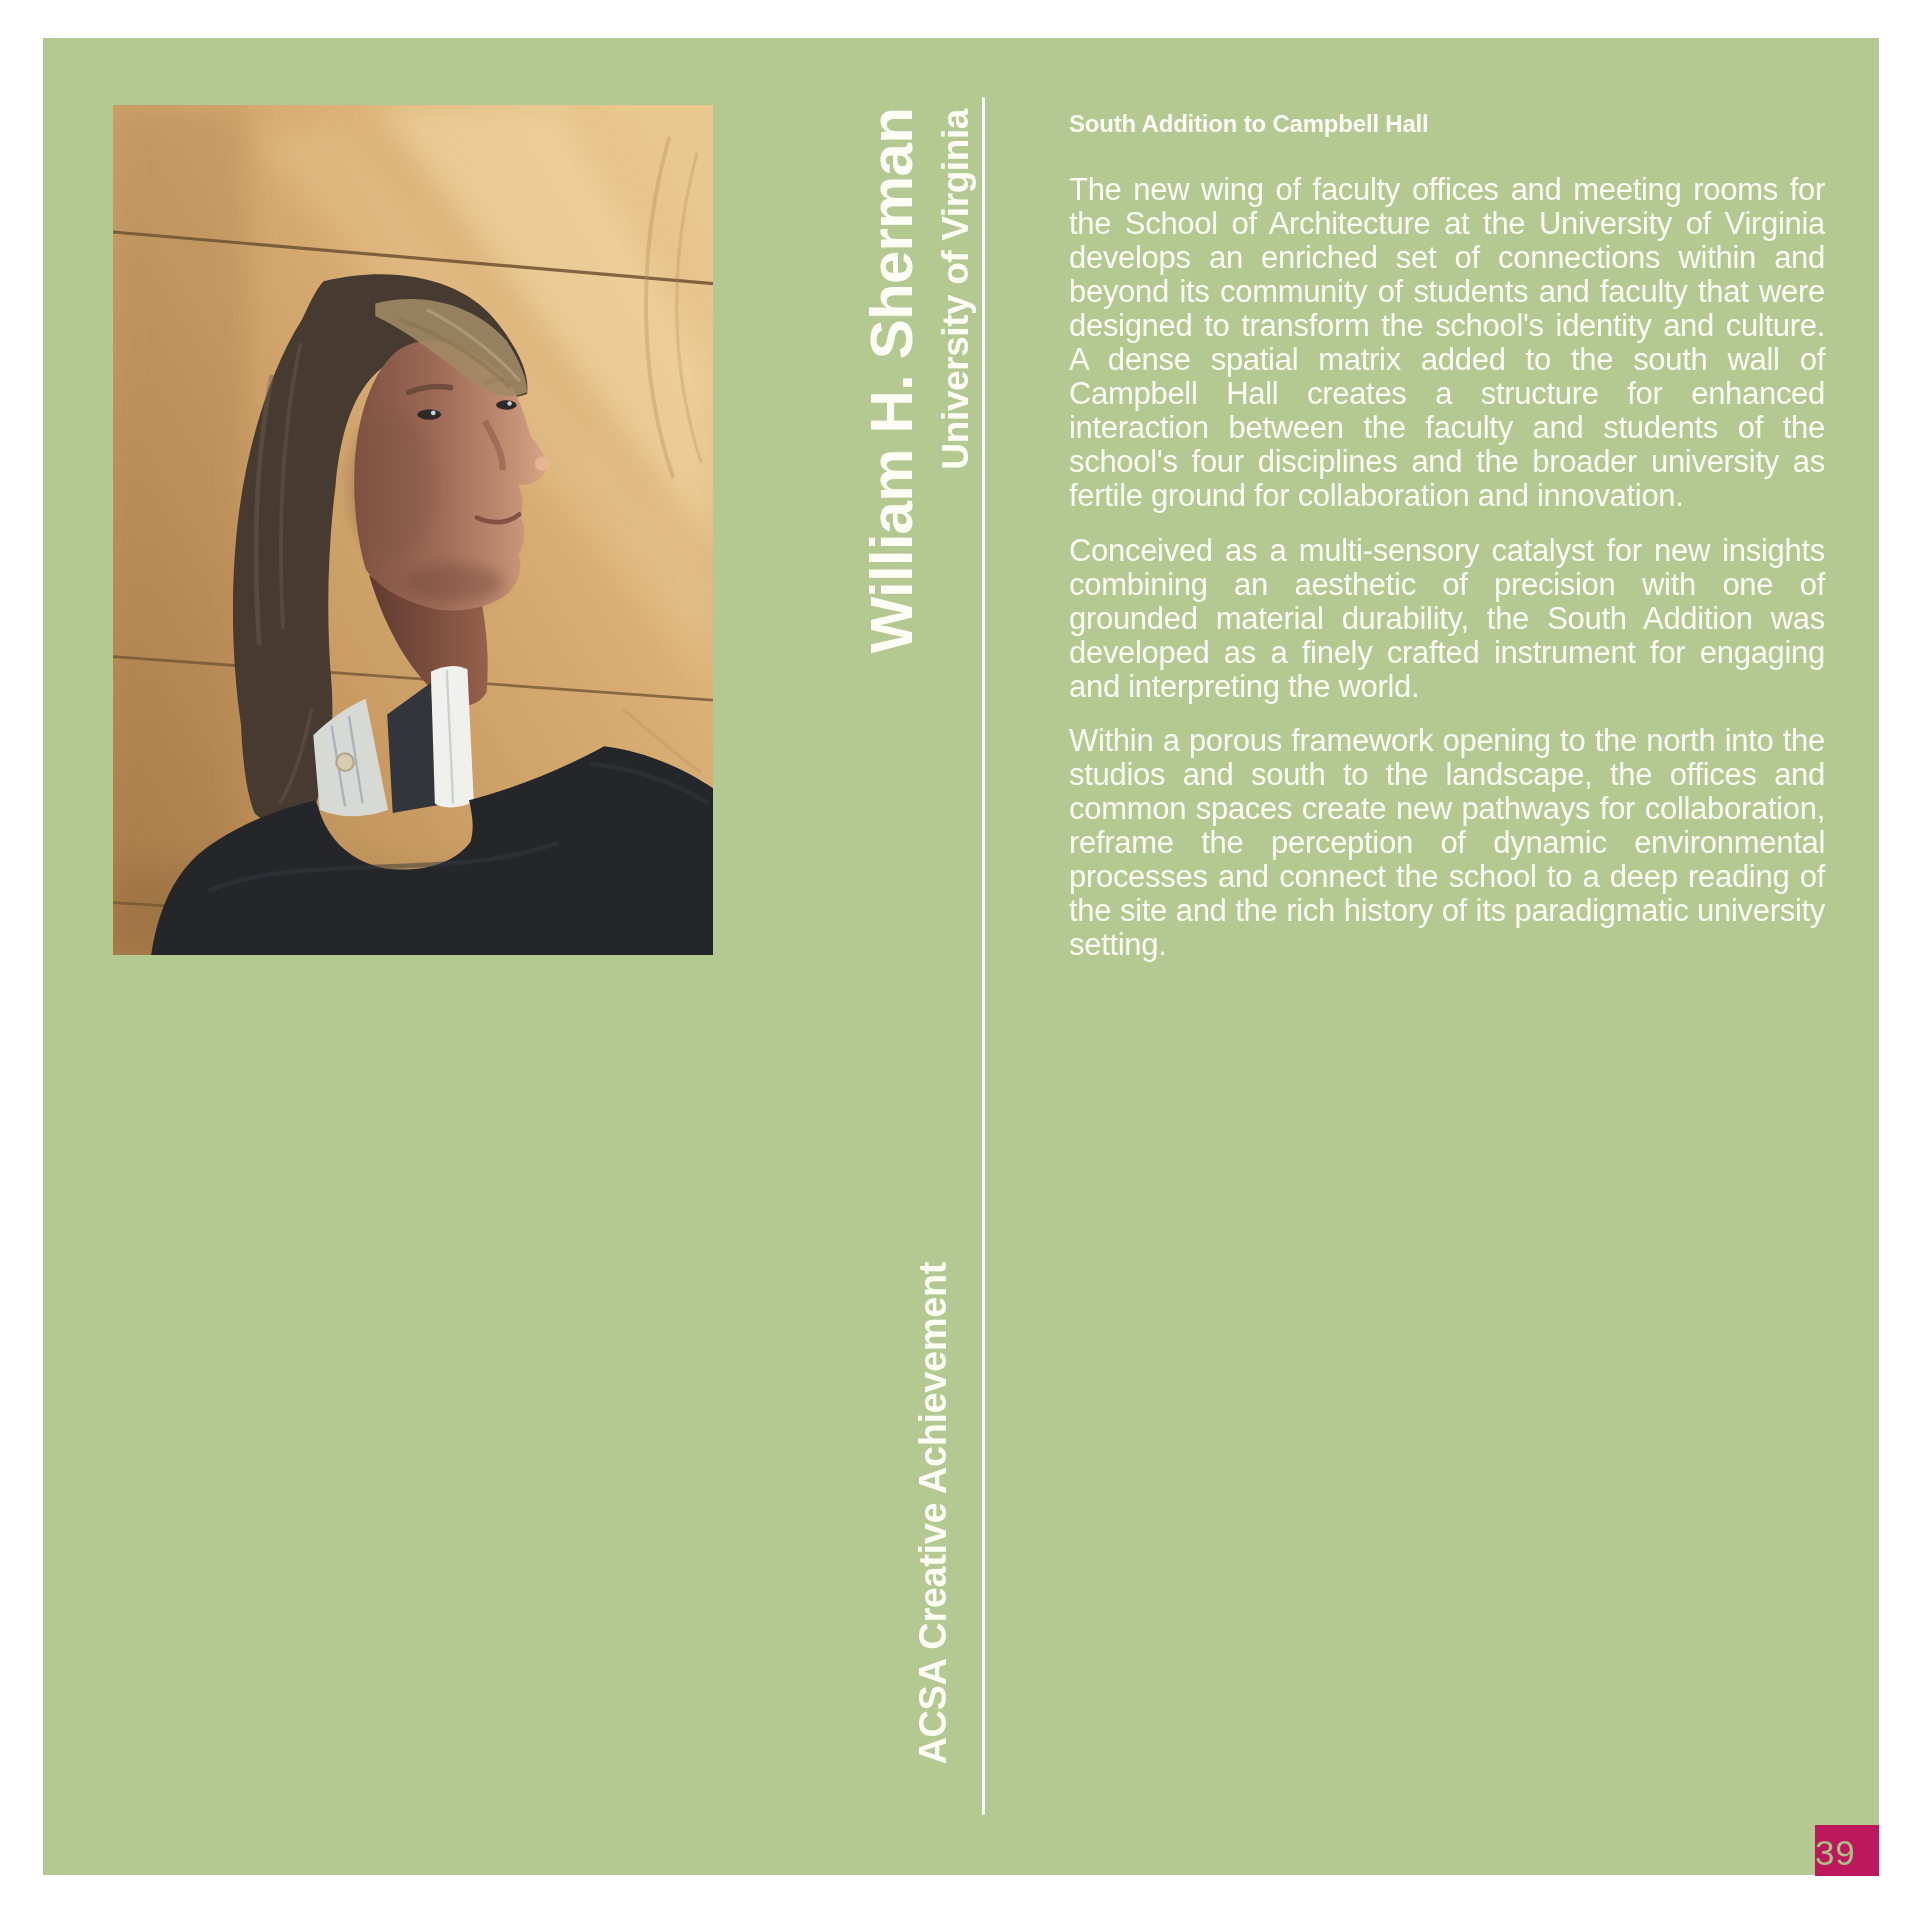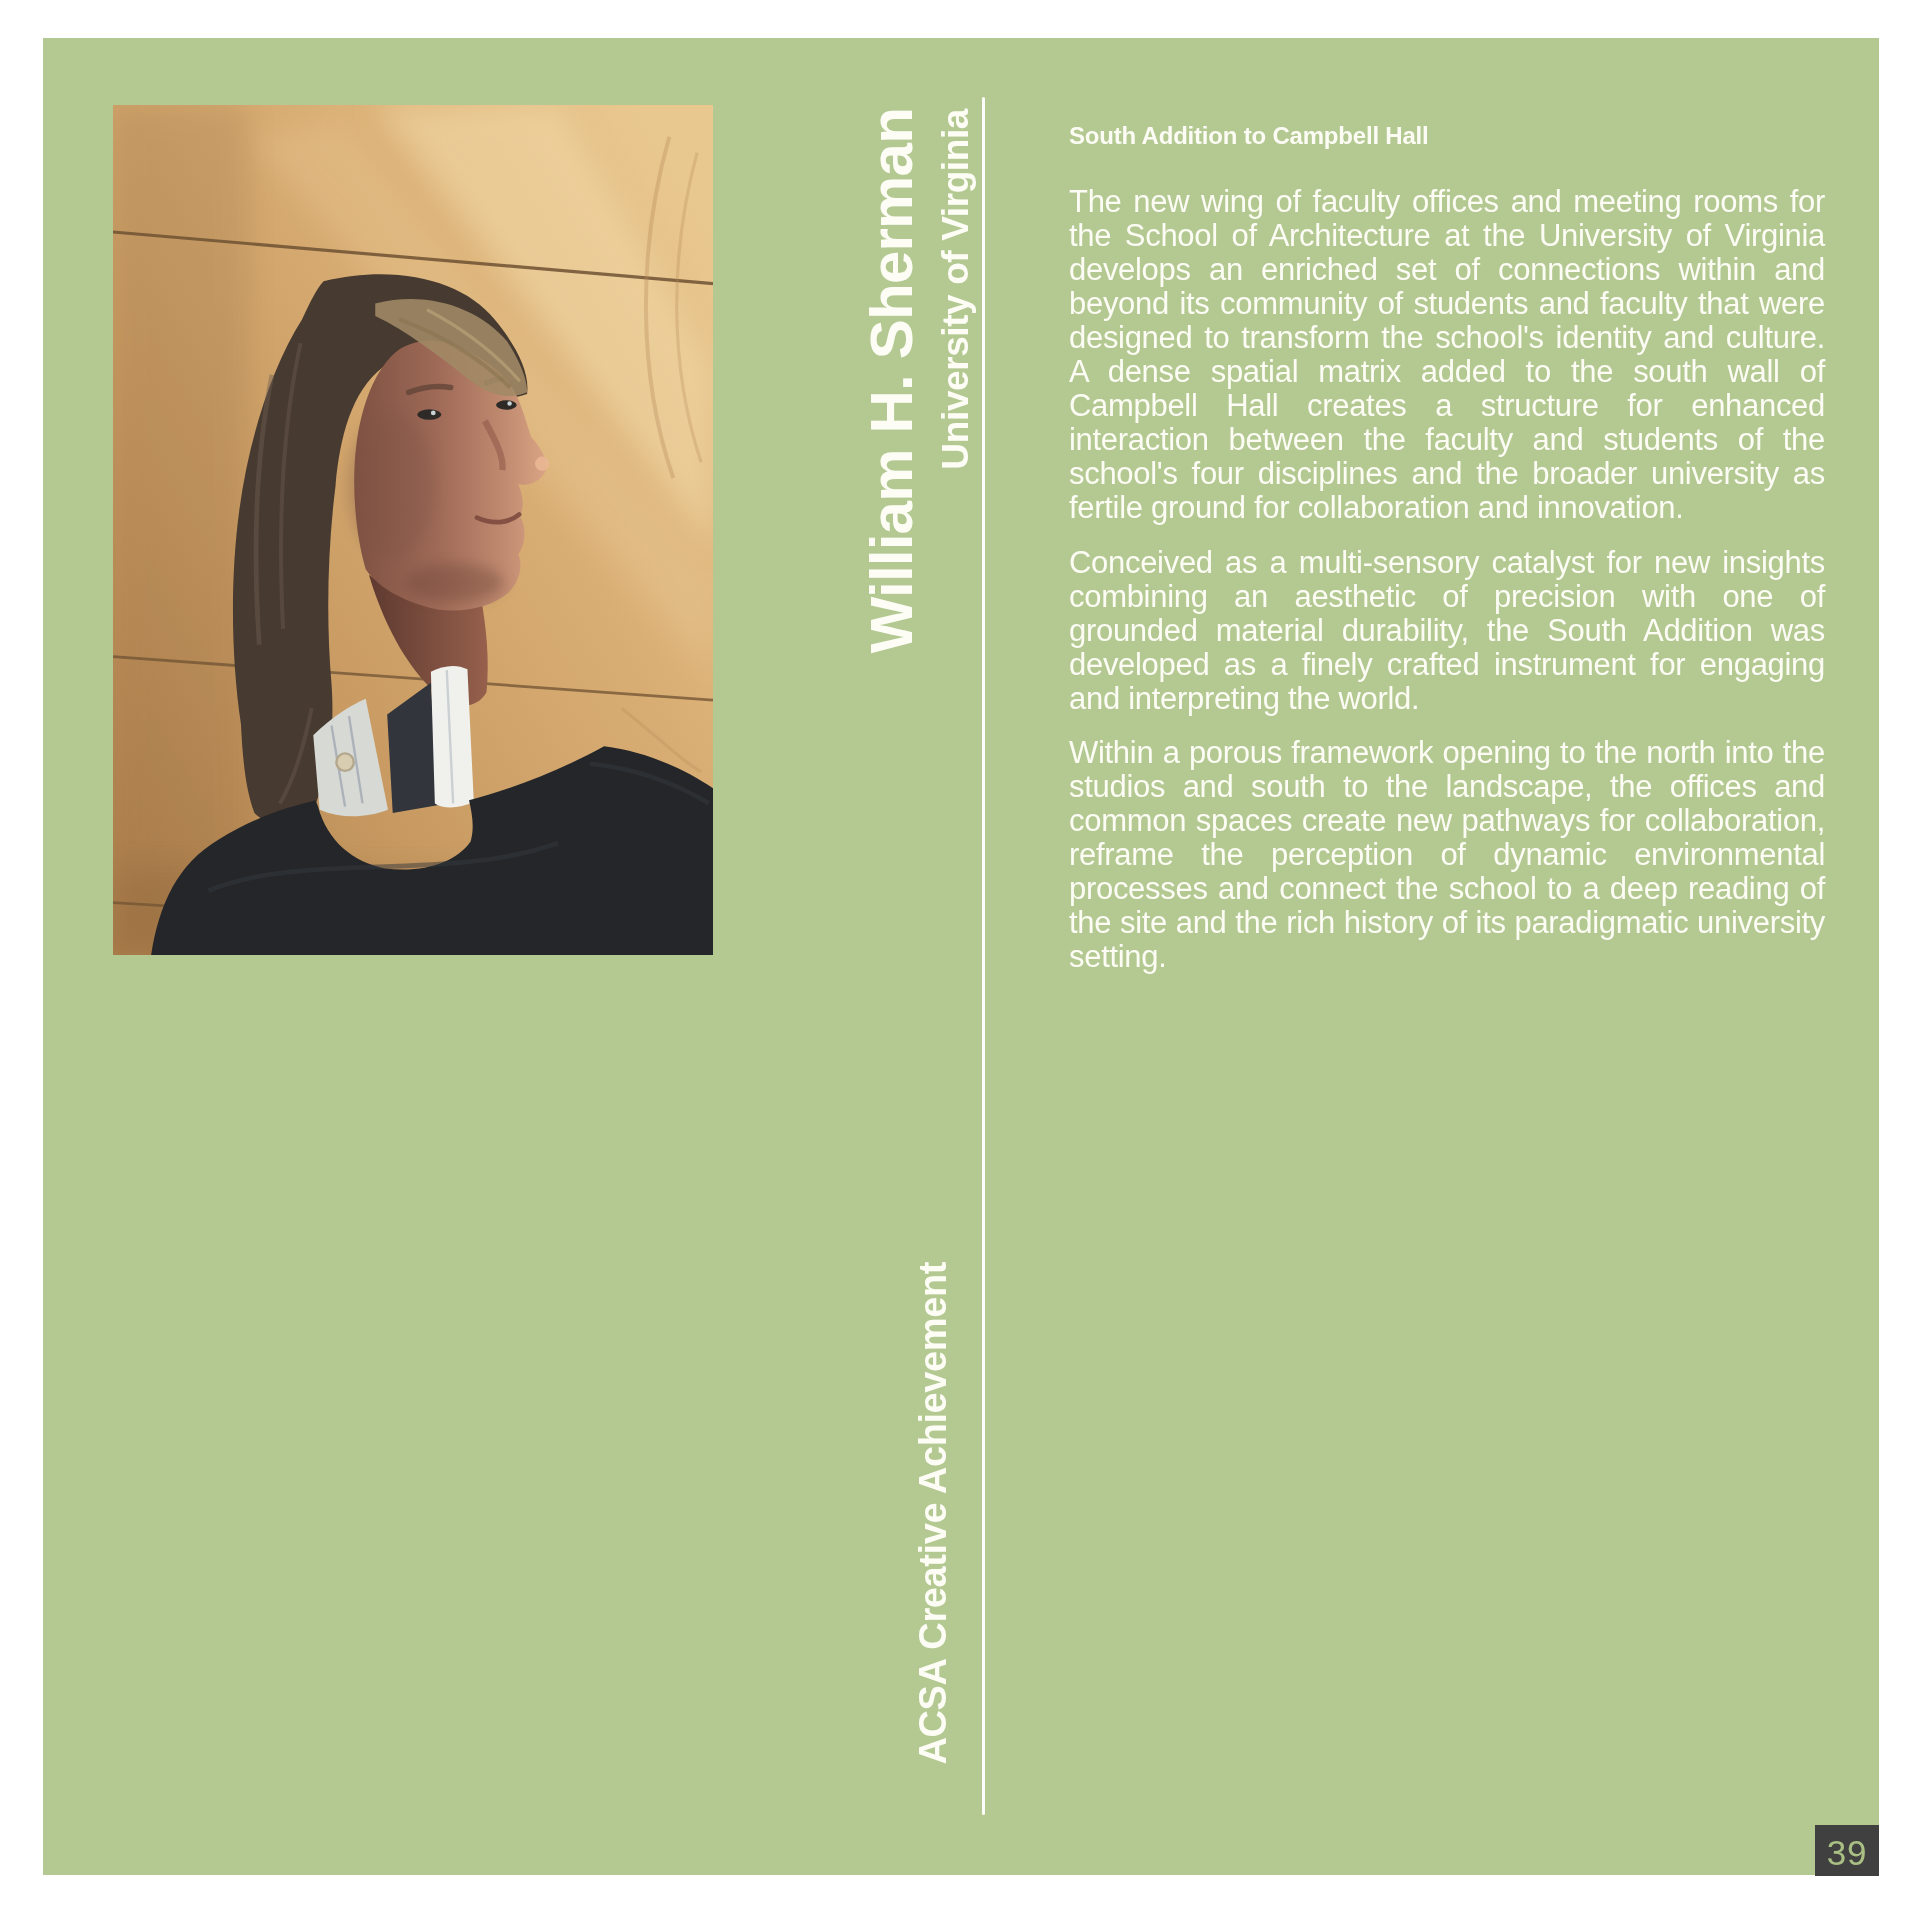--- a/index.html
+++ b/index.html
@@ -44,35 +44,35 @@
   .vrule{
     position:absolute;left:939px;top:59px;width:3.2px;height:1718px;
     background:rgba(255,255,255,0.96);border-radius:1.6px;
   }
   
   .article{
     position:absolute;left:1026px;top:65px;width:756px;
     color:#fcfcf5;
   }
   .article h1{
-    margin:16px 0 33px 0;
+    margin:4px 0 33px 0;
     font-size:24px;line-height:33px;font-weight:bold;
     letter-spacing:-0.2px;
   }
   .article p{
     margin:0 0 20.6px 0;
     font-size:31px;line-height:34px;
     text-align:justify;
     letter-spacing:-0.3px;
   }
   
   .page-notch{
     position:absolute;left:1772px;top:1787px;width:64px;height:51px;
-    background:#404040;
-    display:flex;align-items:center;justify-content:center;
+    background:#be185d;
+    display:flex;align-items:center;justify-content:flex-start;
   }
   .page-number{
     color:#a9bf83;font-size:35px;line-height:35px;letter-spacing:0.8px;
     padding-top:3.2px;
   }
 </style>
 </head>
 <body>
 
 <div class="green-page">

